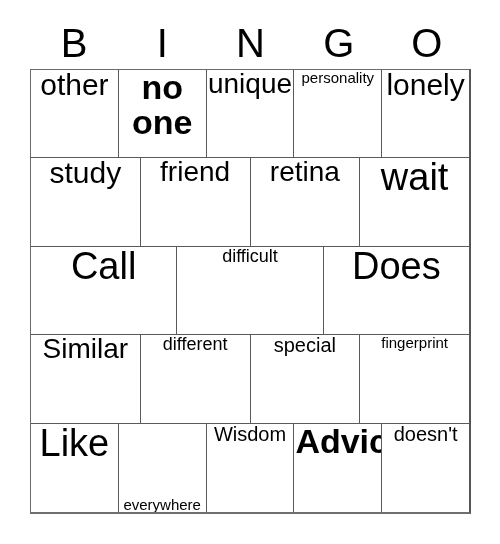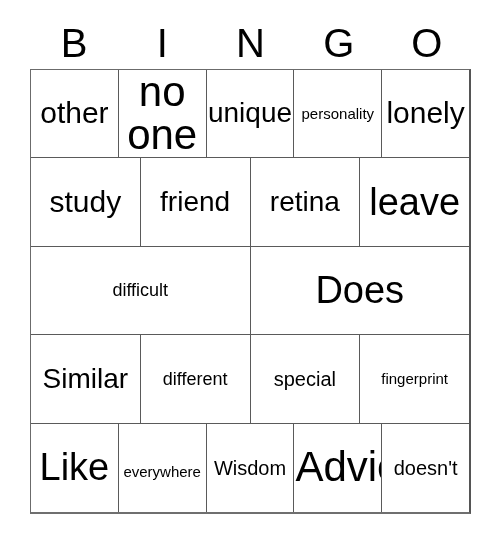--- a/index.html
+++ b/index.html
@@ -87,26 +87,26 @@
     white-space: normal;
     word-break: normal;
   }
 
   
   .fs-xs  { font-size: 15px; }
   .fs-sm  { font-size: 18px; }
   .fs-md  { font-size: 20px; }
   .fs-lg  { font-size: 28px; }
   .fs-xl  { font-size: 30px; }
-  .fs-2xl { font-size: 42px; }
+  .fs-2xl { font-size: 34px; font-weight: bold; }
   .fs-3xl { font-size: 38px; }
 
   
-  .va-center { align-items: center; }
-  .va-top    { align-items: center; }
+  .va-center { align-items: flex-start; }
+  .va-top    { align-items: flex-end; }
   .va-top .txt { padding-top: 8px; }
 </style>
 </head>
 <body>
 
 <div id="card">
 
   <div id="header">
     <div class="hdr-cell">
         <span>B</span>
@@ -149,25 +149,28 @@
       <div class="cell va-center">
           <span class="txt fs-xl">study</span>
         </div>
       <div class="cell va-center">
           <span class="txt fs-lg">friend</span>
         </div>
       <div class="cell va-center">
           <span class="txt fs-lg">retina</span>
         </div>
       <div class="cell va-center">
-          <span class="txt fs-3xl">leave</span>
-        </div>
-    </div>
-
-    <div class="grid-row">
+          <span class="txt fs-3xl">wait</span>
+        </div>
+    </div>
+
+    <div class="grid-row">
+      <div class="cell va-center">
+          <span class="txt fs-3xl">Call</span>
+        </div>
       <div class="cell va-center">
           <span class="txt fs-sm">difficult</span>
         </div>
       <div class="cell va-center">
           <span class="txt fs-3xl">Does</span>
         </div>
     </div>
 
     <div class="grid-row">
       <div class="cell va-center">

